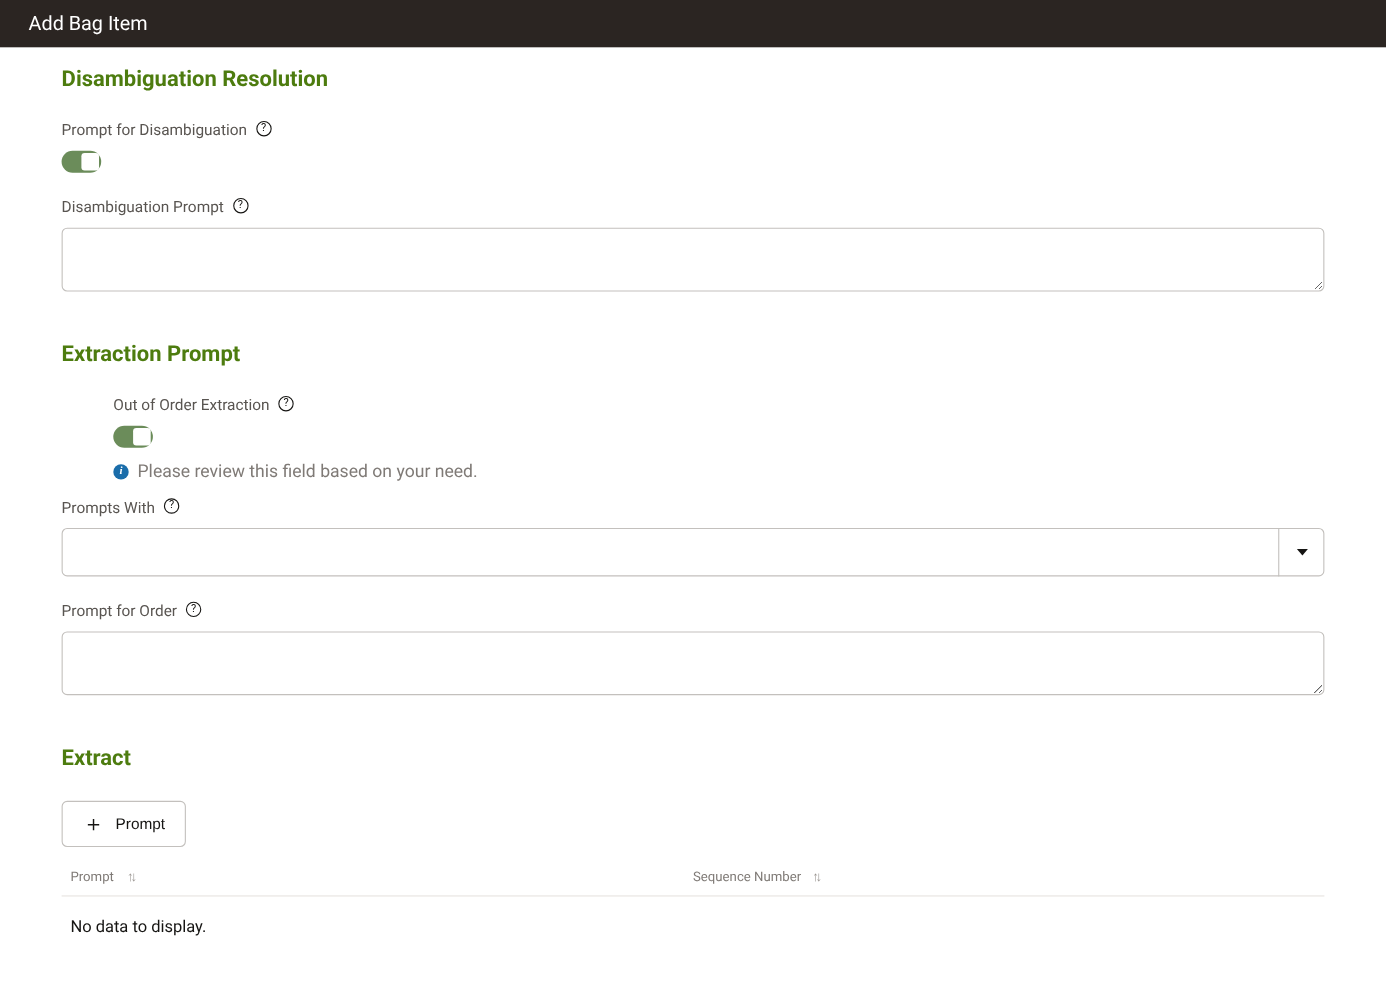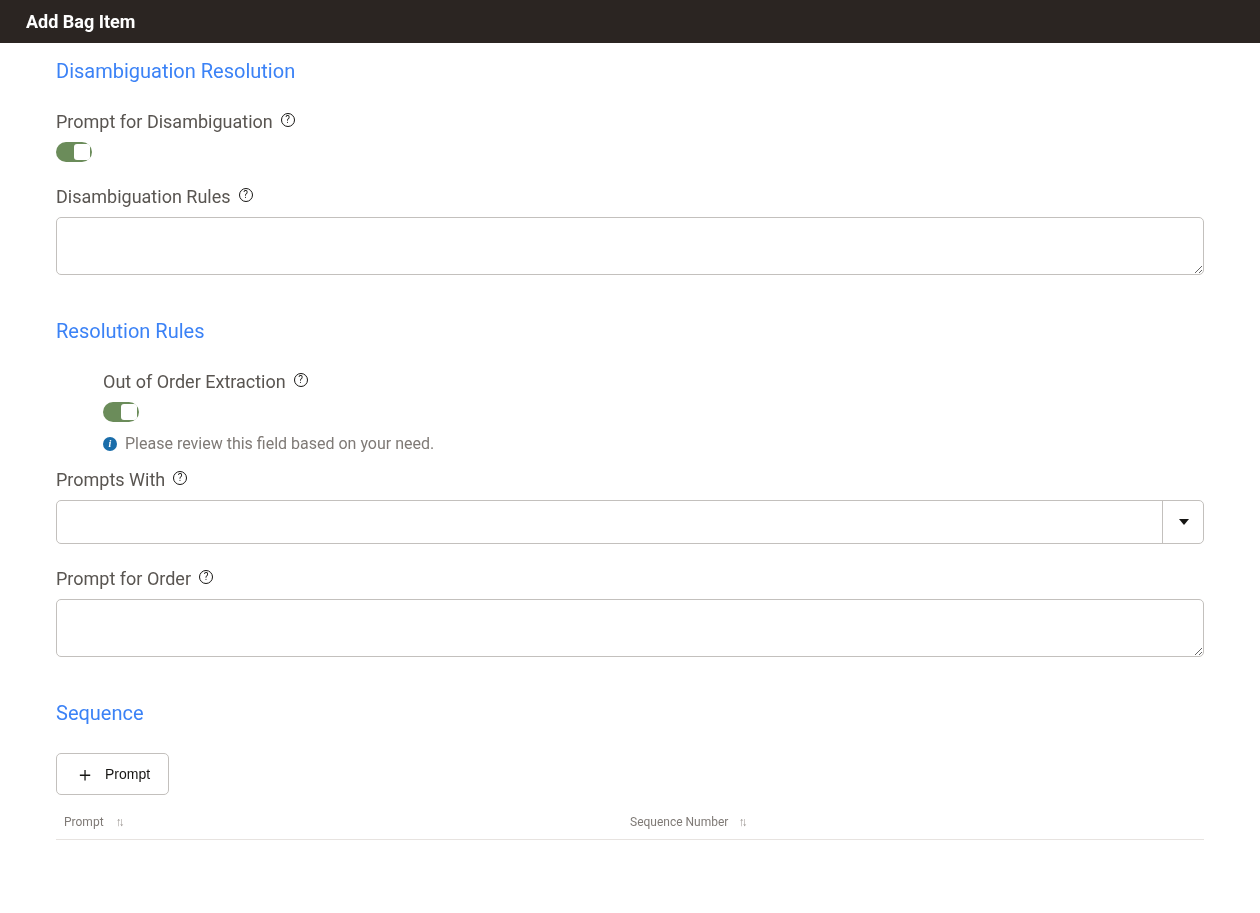--- a/index.html
+++ b/index.html
@@ -10,42 +10,42 @@
     body {
       font-family: -apple-system, BlinkMacSystemFont, "Segoe UI", Roboto, Helvetica, Arial, sans-serif;
       background: #ffffff;
       color: #161513;
     }
     .header-bar {
       background: #2b2522;
       color: #ffffff;
       padding: 11px 26px;
       font-size: 18px;
-      font-weight: 700;
+      font-weight: 400;
     }
     .content {
       padding: 16px 56px 40px 56px;
     }
     .section {
       margin-bottom: 40px;
     }
     .section-heading {
       font-size: 20px;
-      font-weight: 400;
-      color: #3b82f6;
+      font-weight: 700;
+      color: #4d7c0f;
       margin-bottom: 28px;
     }
     .field-label-row {
       display: flex;
       align-items: center;
       gap: 8px;
       margin-bottom: 10px;
     }
     .field-label {
-      font-size: 18px;
+      font-size: 14px;
       color: #595551;
     }
     .help-icon {
       width: 14px;
       height: 14px;
       border: 1.5px solid #161513;
       border-radius: 50%;
       display: inline-flex;
       align-items: center;
       justify-content: center;
@@ -213,29 +213,29 @@
     <div class="field-block">
       <div class="field-label-row">
         <span class="field-label">Prompt for Disambiguation</span>
         <span class="help-icon">?</span>
       </div>
       <div class="toggle"></div>
     </div>
 
     <div class="field-block">
       <div class="field-label-row">
-        <span class="field-label">Disambiguation Rules</span>
+        <span class="field-label">Disambiguation Prompt</span>
         <span class="help-icon">?</span>
       </div>
       <textarea class="textarea-input" style=""></textarea>
     </div>
   </div>
 
   <div class="section">
-    <h2 class="section-heading">Resolution Rules</h2>
+    <h2 class="section-heading">Extraction Prompt</h2>
 
     <div class="field-block" style="margin-bottom:12px;margin-left:47px;">
       <div class="field-label-row">
         <span class="field-label">Out of Order Extraction</span>
         <span class="help-icon">?</span>
       </div>
       <div class="toggle" style="margin-bottom:12px;"></div>
       <div class="info-row">
         <span class="info-icon">i</span>
         <span class="info-text">Please review this field based on your need.</span>
@@ -258,33 +258,34 @@
     <div class="field-block">
       <div class="field-label-row">
         <span class="field-label">Prompt for Order</span>
         <span class="help-icon">?</span>
       </div>
       <textarea class="textarea-input" style=""></textarea>
     </div>
   </div>
 
   <div class="section">
-    <h2 class="section-heading">Sequence</h2>
+    <h2 class="section-heading">Extract</h2>
 
     <button class="add-prompt-button">
       <span class="plus-icon">＋</span>
       <span>Prompt</span>
     </button>
 
     <div class="table-header-row">
       <div class="table-header-cell col-prompt">
         <span>Prompt</span>
         <span class="sort-icon">↑↓</span>
       </div>
       <div class="table-header-cell col-seq">
         <span>Sequence Number</span>
         <span class="sort-icon">↑↓</span>
       </div>
     </div>
 
+    <div class="no-data">No data to display.</div>
   </div>
 
 </div>
 
 </body></html>

